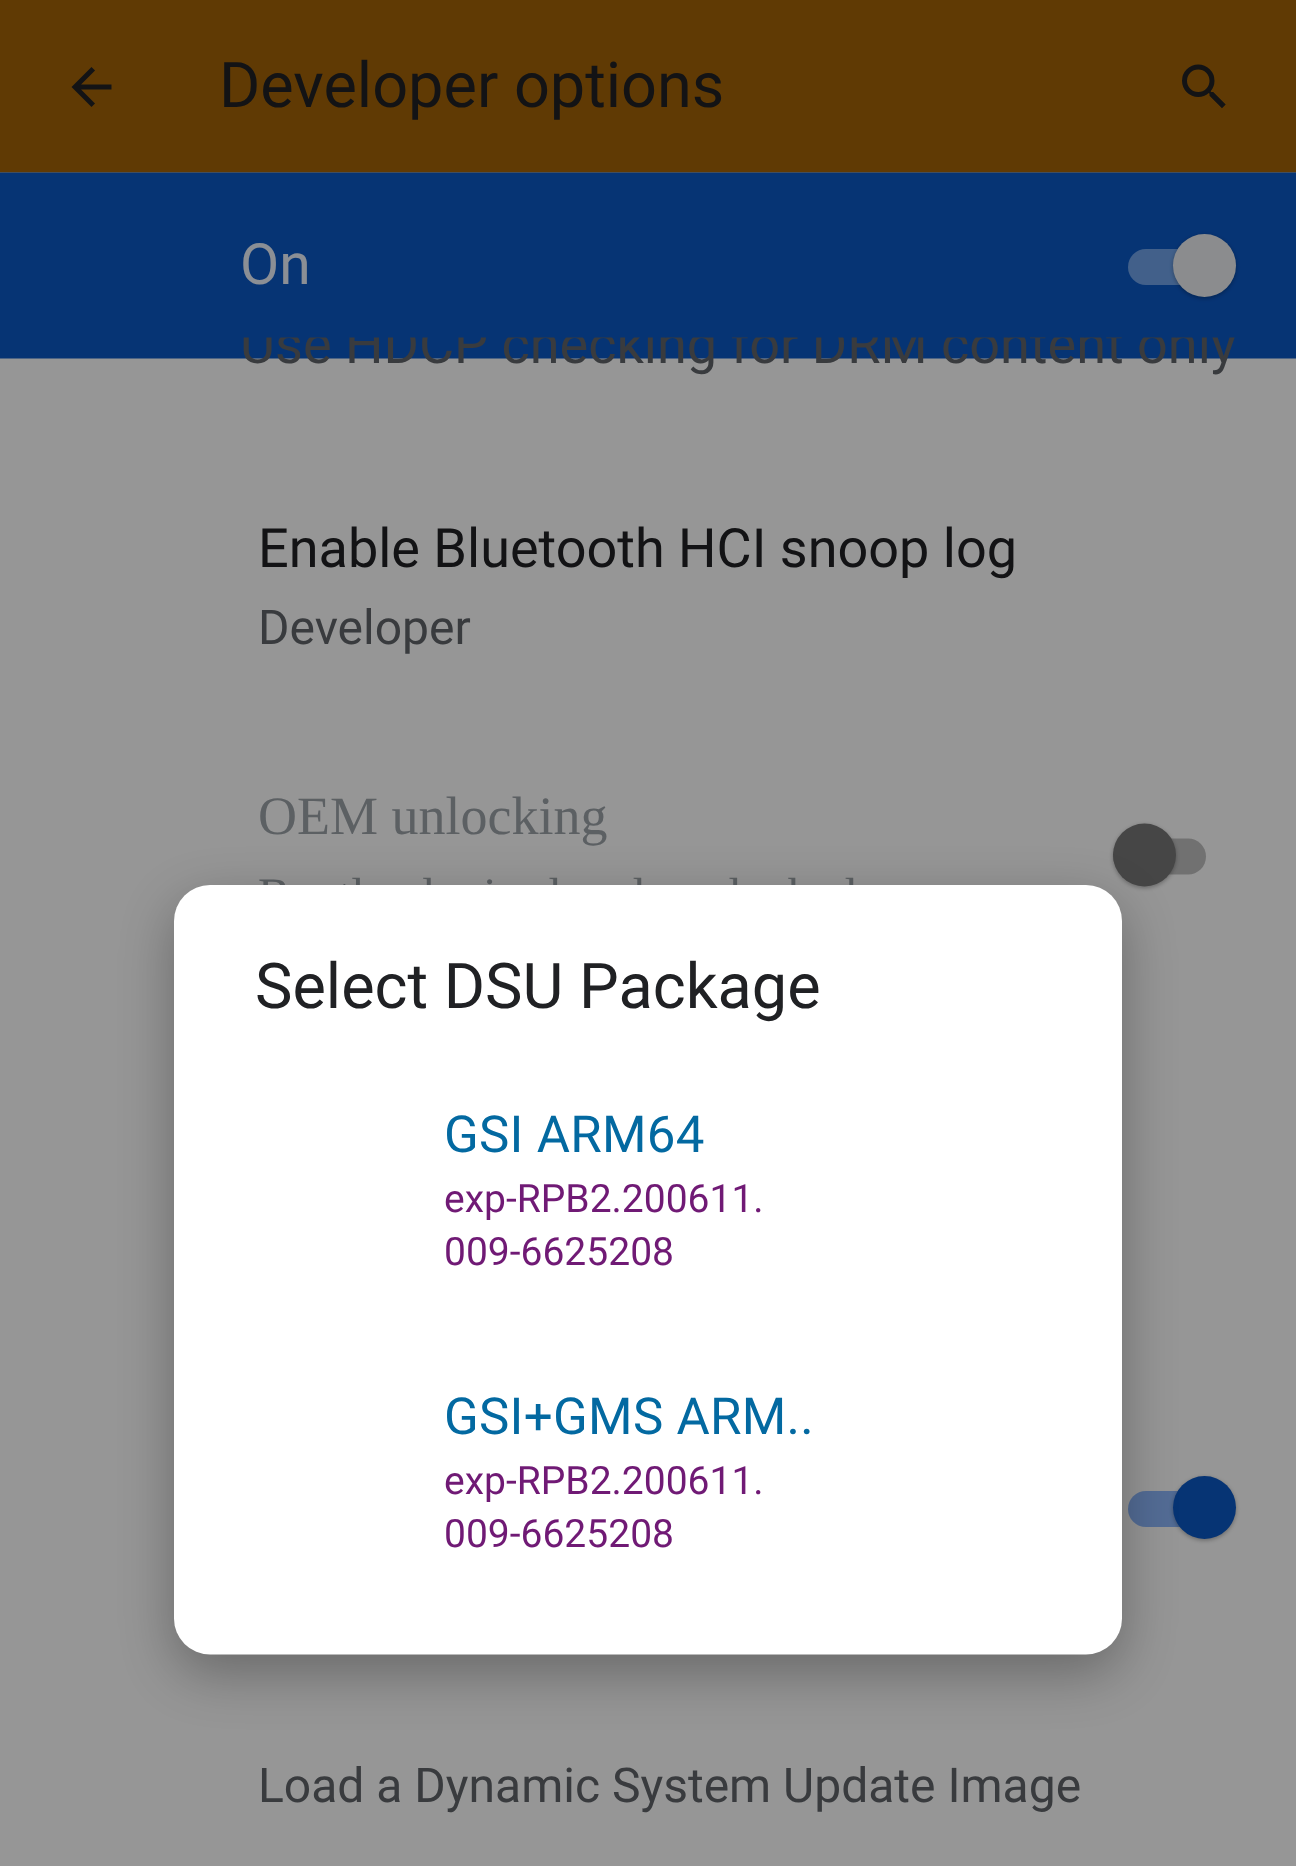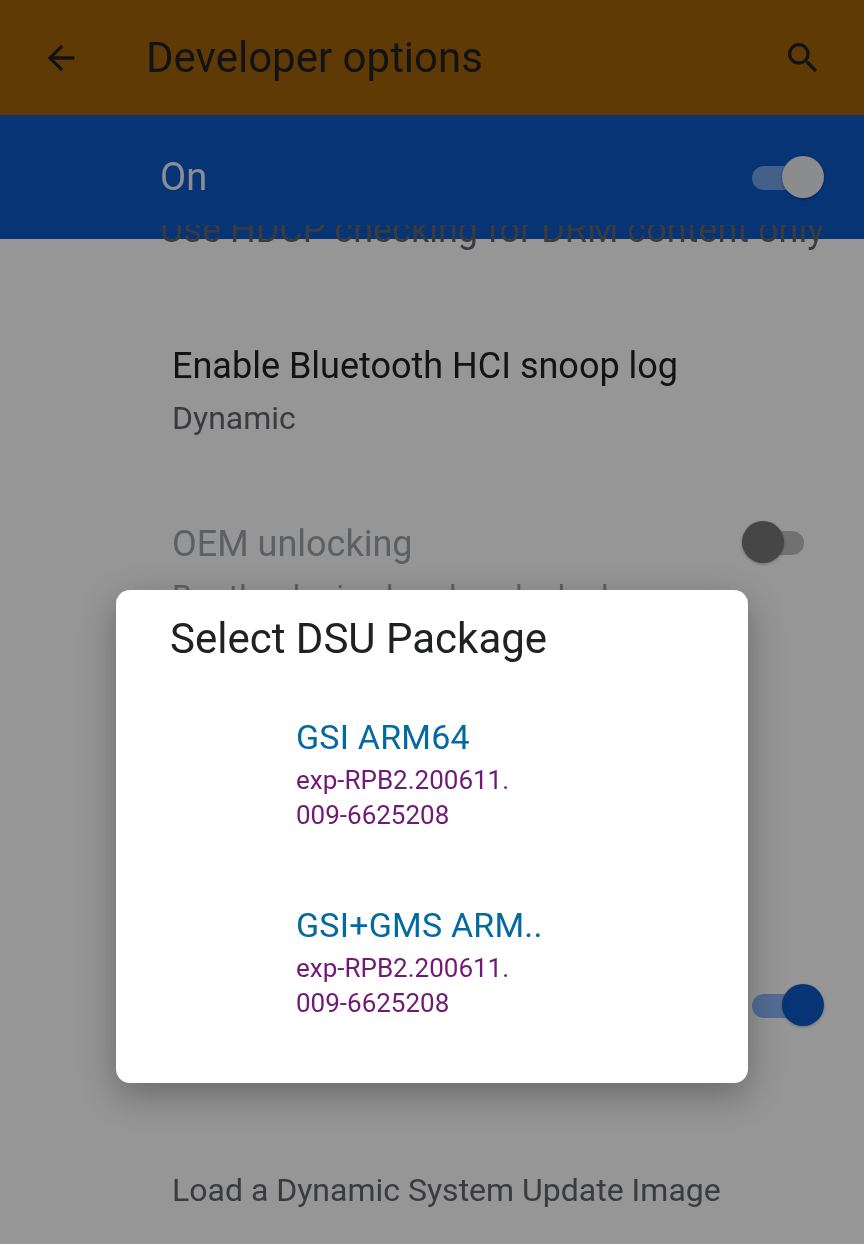--- a/index.html
+++ b/index.html
@@ -90,22 +90,23 @@
       margin-bottom: 8px;
       line-height: 1.3;
     }
     .item-sub {
       font-size: 32px;
       color: #5f6368;
       line-height: 1.3;
     }
     .item-with-switch {
       display: flex;
-      align-items: flex-start;
+      align-items: center;
       padding-right: 50px;
+      font-family: Liberation Serif, serif;
     }
     .item-text { flex: 1; }
     .disabled-item .item-title { color: #9aa0a6; }
     .disabled-item .item-sub { color: #9aa0a6; }
     .switch-gray .switch-track { background: #bdbdbd; }
     .switch-gray .switch-thumb { background: #757575; left: 0; right: auto; }
     .switch-blue-on .switch-track { background: #8ab4f8; }
     .switch-blue-on .switch-thumb { background: #0b57c2; right: 0; }
     .clipped-top {
       height: 26px;
@@ -123,23 +124,23 @@
       inset: 0;
       background: rgba(0,0,0,0.40);
       z-index: 10;
     }
     .dialog {
       position: absolute;
       top: 590px;
       left: 116px;
       width: 632px;
       background: #fff;
-      border-radius: 14px;
+      border-radius: 24px;
       z-index: 20;
-      padding: 24px 0 44px 0;
+      padding: 44px 0 44px 0;
       box-shadow: 0 12px 36px rgba(0,0,0,0.3);
     }
     .dialog-title {
       font-size: 42px;
       font-weight: 400;
       color: #202124;
       padding: 0 54px;
       margin-bottom: 36px;
     }
     .dialog-item {
@@ -196,21 +197,21 @@
     <div class="switch-track"></div>
     <div class="switch-thumb"></div>
   </div>
 </div>
 
 <div class="content">
   <div class="clipped-top">Use HDCP checking for DRM content only</div>
 
   <div class="item" style="margin-top:46px;">
     <div class="item-title">Enable Bluetooth HCI snoop log</div>
-    <div class="item-sub">Dynamic</div>
+    <div class="item-sub">Developer</div>
   </div>
 
   <div class="item item-with-switch disabled-item" style="margin-top:18px;">
     <div class="item-text">
       <div class="item-title">OEM unlocking</div>
       <div class="item-sub">Bootloader is already unlocked</div>
     </div>
     <div class="switch switch-gray">
       <div class="switch-track"></div>
       <div class="switch-thumb"></div>

